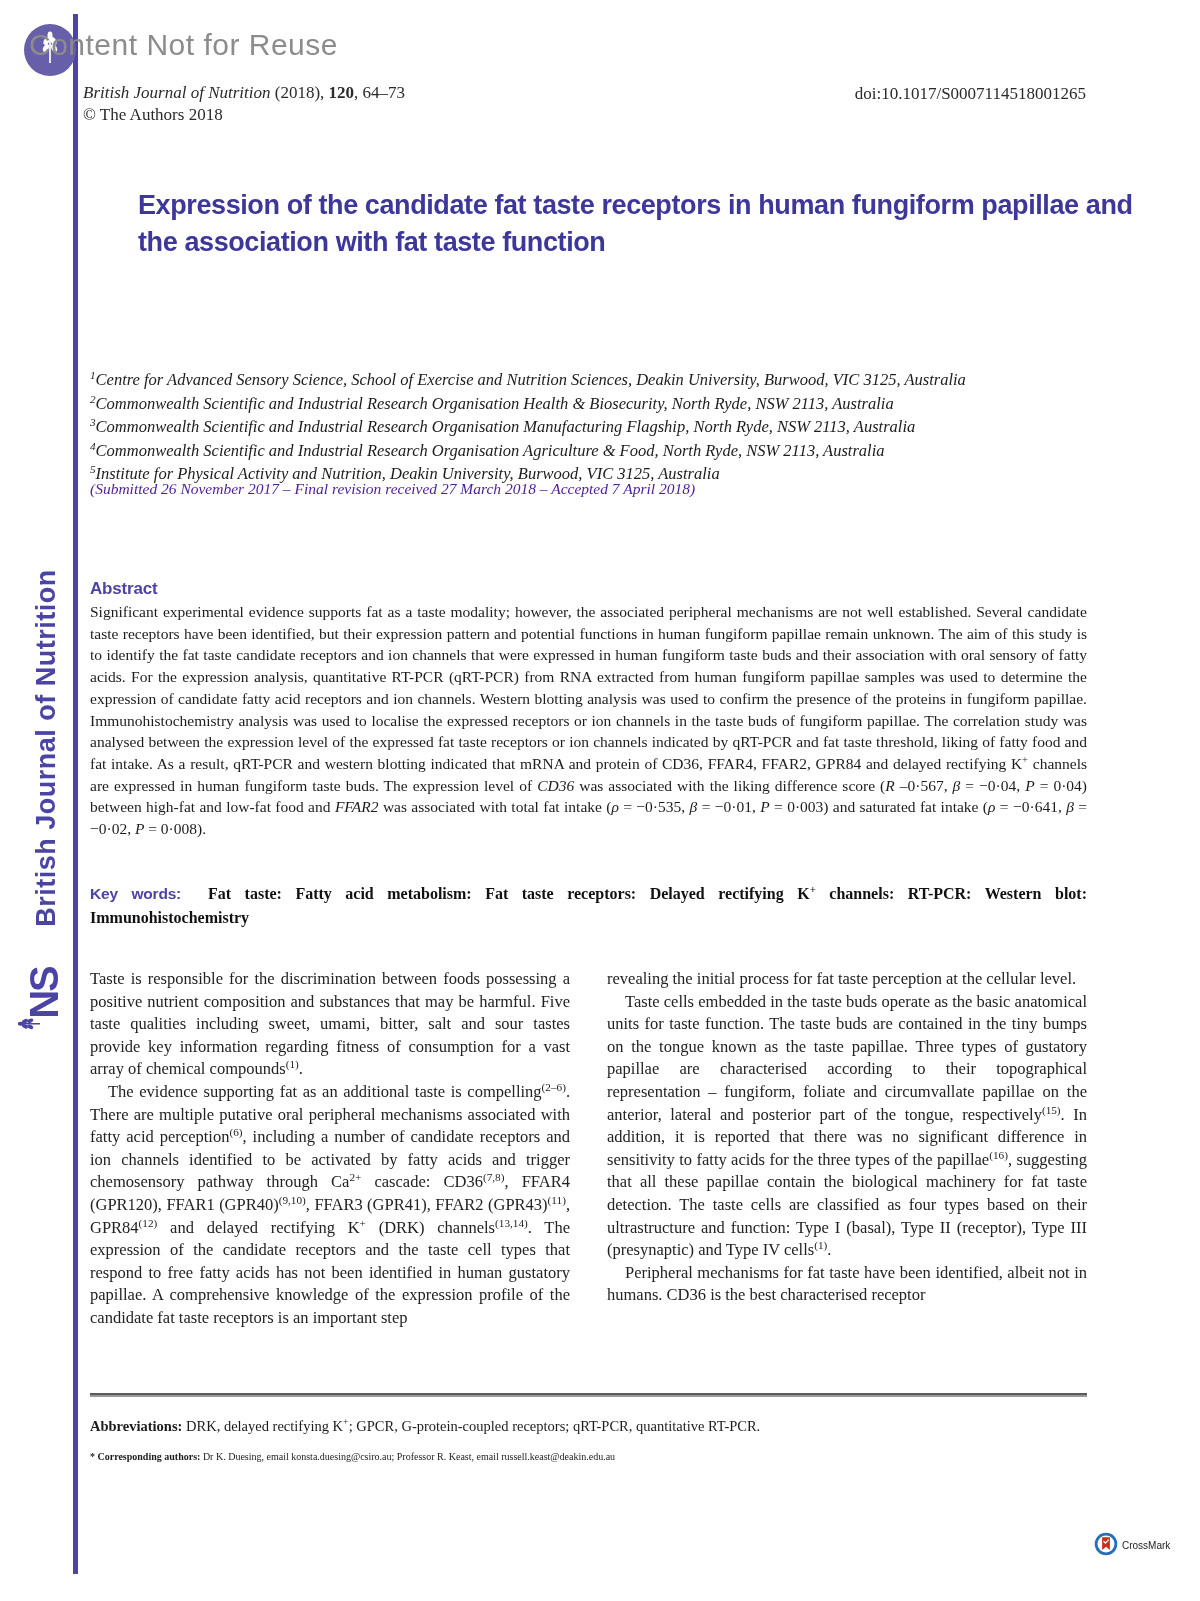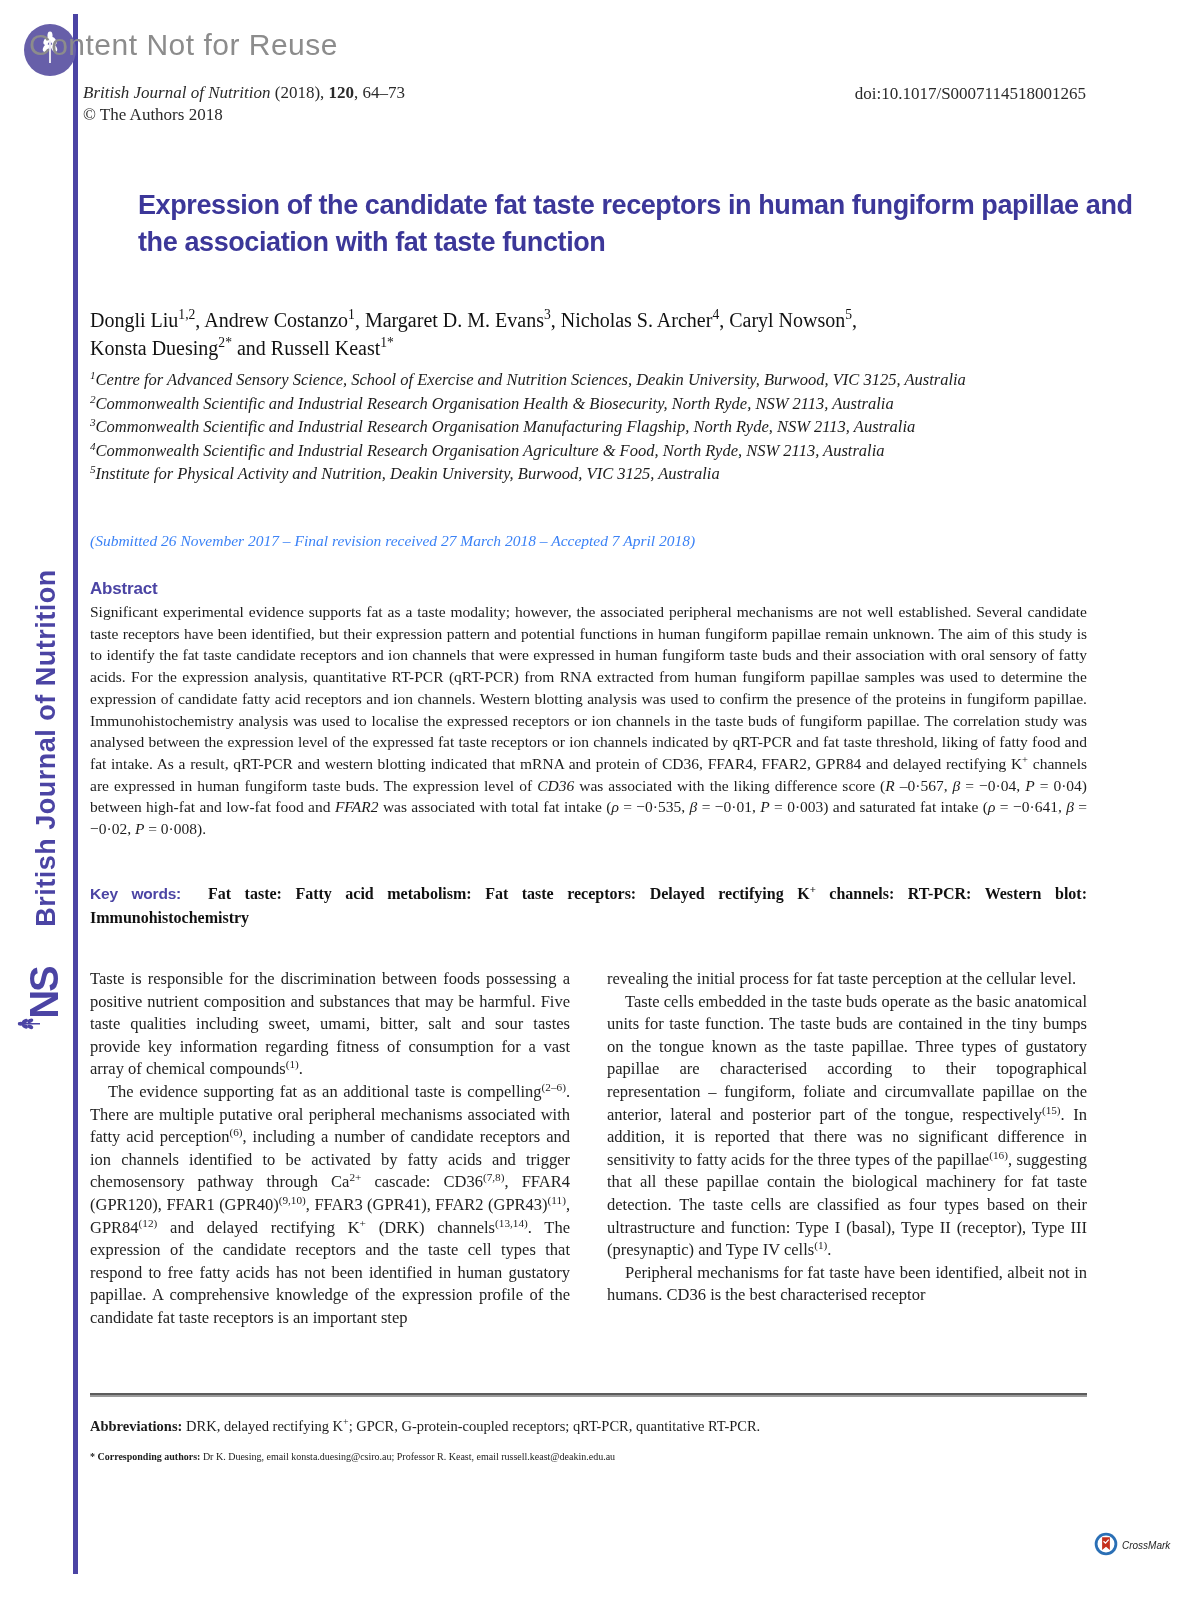--- a/index.html
+++ b/index.html
@@ -32,21 +32,21 @@
   .hdr .vol { font-weight:bold; }
   .doi { position:absolute; top:84px; right:114px; font-size:17px; color:#2a2a2a; }
 
   
   .title { position:absolute; left:90px; top:187px; width:1002px;
     font-family:"Liberation Sans", sans-serif; font-weight:bold; font-size:27px; line-height:37px;
     color:#3c3799; letter-spacing:-0.4px;margin-left:48px; }
   .authors { position:absolute; left:90px; top:306px; width:1000px; font-size:20px; line-height:28px; color:#111; }
   .affils { position:absolute; left:90px; top:368px; width:1005px; font-style:italic;
     font-size:16.5px; line-height:23.6px; color:#1c1c1c; }
-  .history { position:absolute; left:90px; top:532px; font-style:italic; font-size:15.5px; color:#3b82f6; }
+  .history { position:absolute; left:90px; top:480px; font-style:italic; font-size:15.5px; color:#4c1d95; }
 
   
   .abs-head { position:absolute; left:90px; top:579px; font-family:"Liberation Sans", sans-serif;
     font-weight:bold; font-size:17px; color:#4b44a4; letter-spacing:-0.2px; }
   .abs-text { position:absolute; left:90px; top:601px; width:997px; font-size:15.5px;
     line-height:21.7px; text-align:justify; color:#1c1c1c; }
 
   
   .keywords { position:absolute; left:90px; top:882px; width:997px; font-size:16px;
     line-height:23.5px; text-align:justify; }
@@ -61,21 +61,21 @@
   .col p.indent { text-indent:18px; }
 
   
   .rule { position:absolute; left:90px; top:1393px; width:997px; height:4px;
     border-top:2px solid #5b5b5b; border-bottom:2px solid #9a9a9a; }
   .abbrev { position:absolute; left:90px; top:1418px; width:1000px; font-size:14.5px; color:#1c1c1c; }
   .correspond { position:absolute; left:90px; top:1451px; width:1000px; font-size:10px; color:#1c1c1c; }
   .flabel { font-weight:bold; }
 
   .crossmark { position:absolute; left:1094px; top:1532px; display:flex; align-items:center; gap:4px;
-    cursor:pointer; background:none; border:none; padding:0;font-style:italic; }
+    cursor:pointer; background:none; border:none; padding:0; }
   .crossmark-label { font-family:"Liberation Sans", sans-serif; font-size:10px; color:#222; }
 </style>
 </head>
 <body>
 
 <div class="page">
 
   <div class="vline"></div>
 
   <div class="corner-logo">
@@ -110,24 +110,20 @@
   </div>
 
   <div class="hdr">
     <div><span class="jname">British Journal of Nutrition</span><span> (2018), </span><span class="vol">120</span><span>, 64–73</span></div>
     <div>© The Authors 2018</div>
   </div>
   <div class="doi">doi:10.1017/S0007114518001265</div>
 
   <h1 class="title">Expression of the candidate fat taste receptors in human fungiform papillae and the association with fat taste function</h1>
 
-  <div class="authors">
-    <div>Dongli Liu<sup>1,2</sup>, Andrew Costanzo<sup>1</sup>, Margaret D. M. Evans<sup>3</sup>, Nicholas S. Archer<sup>4</sup>, Caryl Nowson<sup>5</sup>,</div>
-    <div>Konsta Duesing<sup>2*</sup> and Russell Keast<sup>1*</sup></div>
-  </div>
 
   <div class="affils">
     <div><sup>1</sup>Centre for Advanced Sensory Science, School of Exercise and Nutrition Sciences, Deakin University, Burwood, VIC 3125, Australia</div>
     <div><sup>2</sup>Commonwealth Scientific and Industrial Research Organisation Health &amp; Biosecurity, North Ryde, NSW 2113, Australia</div>
     <div><sup>3</sup>Commonwealth Scientific and Industrial Research Organisation Manufacturing Flagship, North Ryde, NSW 2113, Australia</div>
     <div><sup>4</sup>Commonwealth Scientific and Industrial Research Organisation Agriculture &amp; Food, North Ryde, NSW 2113, Australia</div>
     <div><sup>5</sup>Institute for Physical Activity and Nutrition, Deakin University, Burwood, VIC 3125, Australia</div>
   </div>
 
   <div class="history">(Submitted 26 November 2017 – Final revision received 27 March 2018 – Accepted 7 April 2018)</div>

